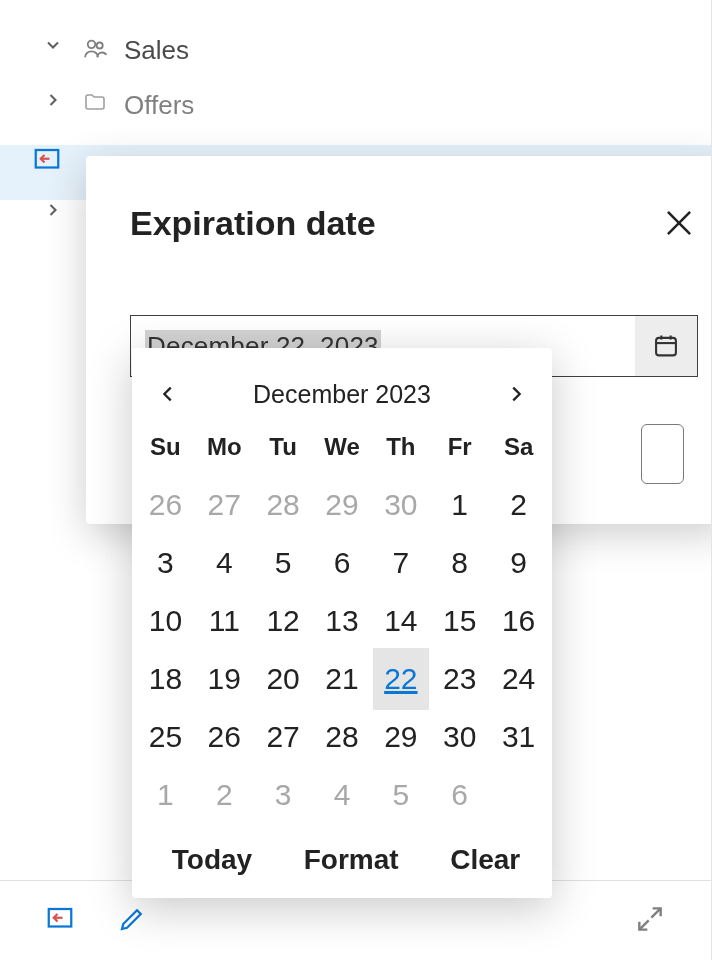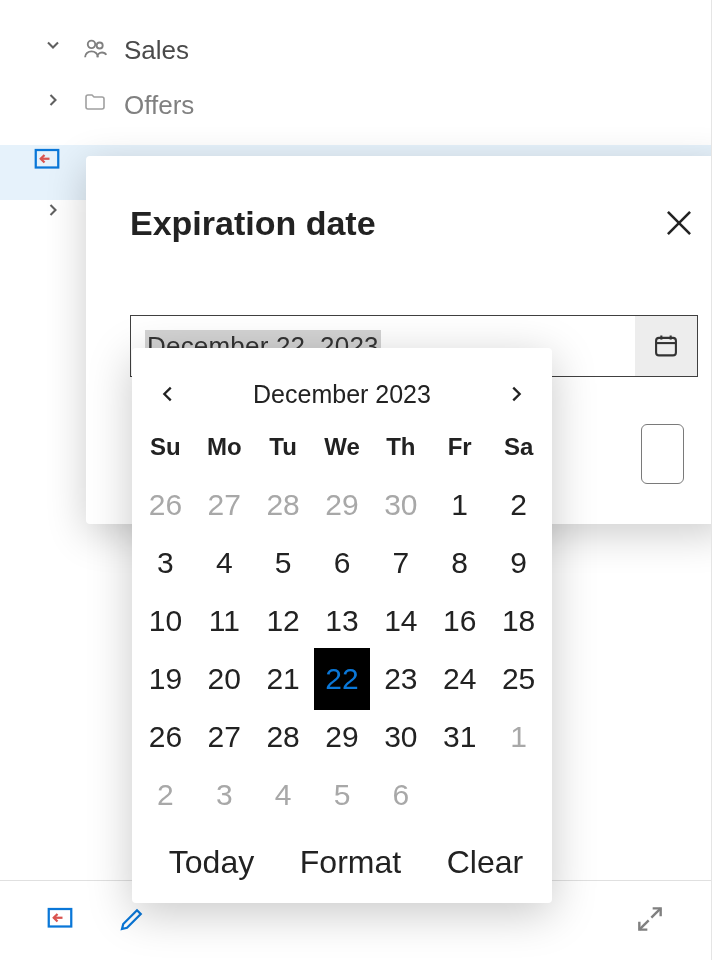--- a/index.html
+++ b/index.html
@@ -192,36 +192,37 @@
     text-align: center;
     font-size: 30px;
     color: #222;
     height: 58px;
     display: flex;
     align-items: center;
     justify-content: center;
   }
   .cal-grid .day.outside { color: #a8a8a8; }
   .cal-grid .day.selected .dnum {
-    background: #000000;
+    background: #e5e5e5;
     color: #0a77d8;
     width: 56px;
     height: 62px;
     display: flex;
     align-items: center;
     justify-content: center;
+    text-decoration: underline;
   }
   .cal-actions {
     display: flex;
     justify-content: space-around;
     padding: 20px 10px 4px 10px;
   }
   .cal-actions div {
-    font-size: 32px;
-    font-weight: 400;
+    font-size: 28px;
+    font-weight: 700;
     color: #222;
     margin-left: 8px;
   }
 </style>
 </head>
 <body>
 
 <div class="tree">
   <div class="tree-row bold">
     <span class="chev">
@@ -377,20 +378,23 @@
       <div class="day">
         <span class="dnum">12</span>
       </div>
       <div class="day">
         <span class="dnum">13</span>
       </div>
       <div class="day">
         <span class="dnum">14</span>
       </div>
       <div class="day">
+        <span class="dnum">15</span>
+      </div>
+      <div class="day">
         <span class="dnum">16</span>
       </div>
       <div class="day">
         <span class="dnum">18</span>
       </div>
       <div class="day">
         <span class="dnum">19</span>
       </div>
       <div class="day">
         <span class="dnum">20</span>

